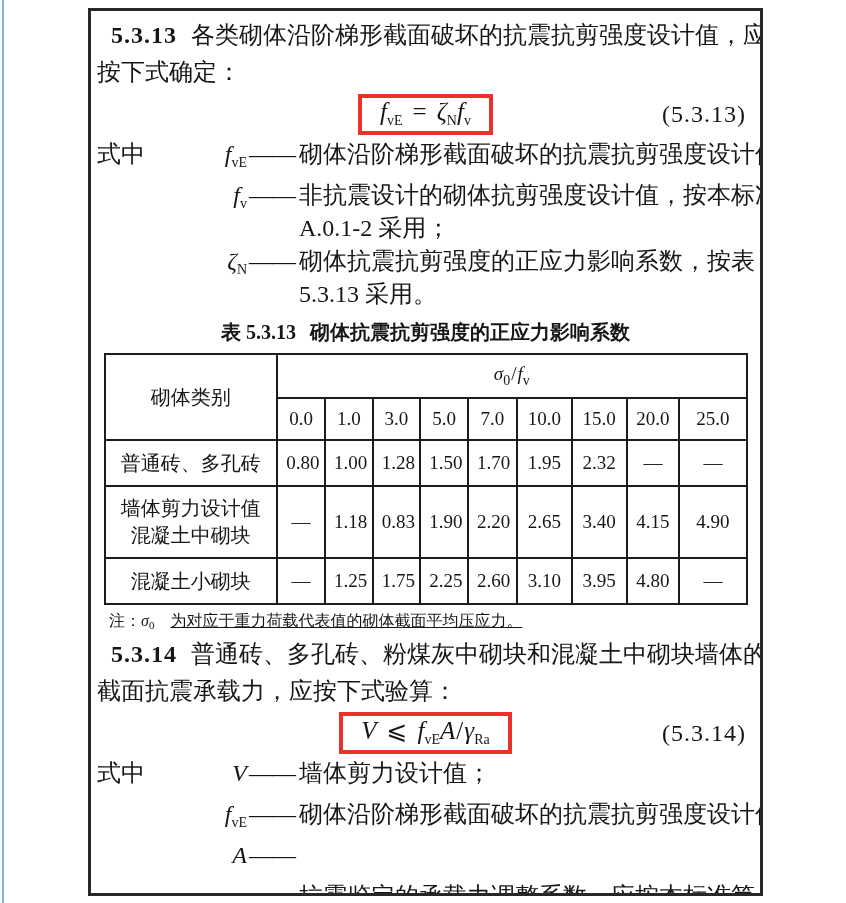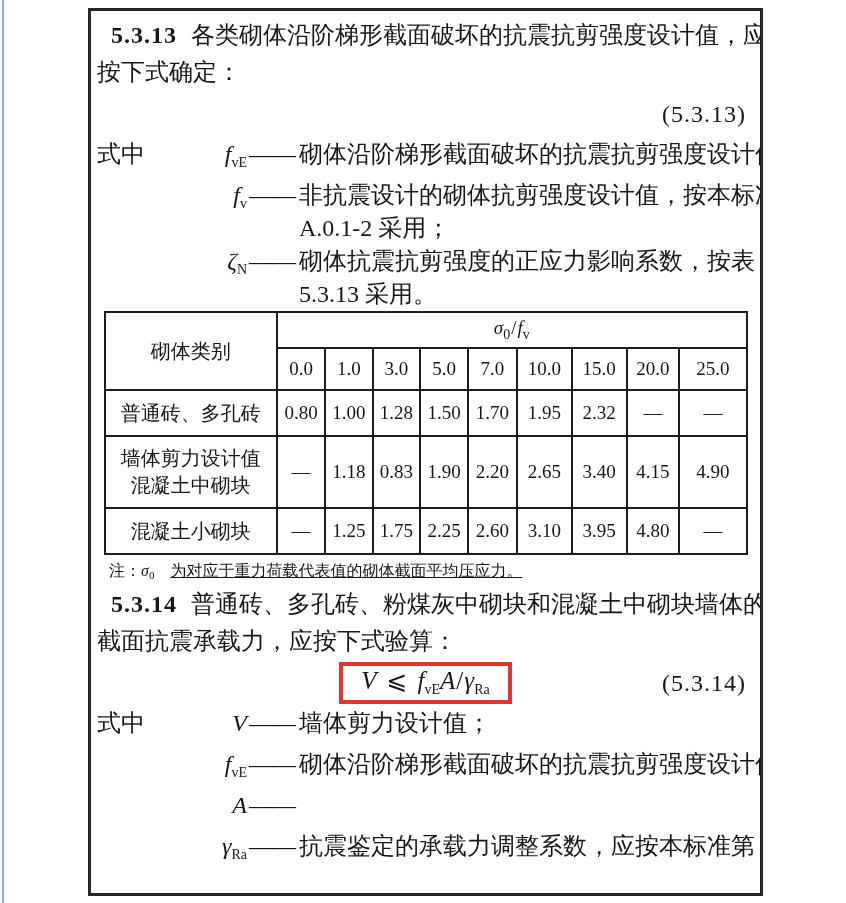--- a/index.html
+++ b/index.html
@@ -35,21 +35,21 @@
   .where-item{display:flex;}
   .w-prefix{width:60px;flex:none;}
   .w-sym{width:90px;flex:none;text-align:right;white-space:nowrap;}
   .w-dash{flex:none;letter-spacing:-1px;padding:0 4px 0 2px;white-space:nowrap;}
   .w-desc{flex:1;min-width:0;}
   .dline{white-space:nowrap;}
   
   .tbl-title{text-align:center;font-weight:bold;font-size:20px;margin:8px 0 7px;white-space:nowrap;}
   .tbl-title .gap{margin-left:14px;}
   table{border-collapse:collapse;margin:0 auto;table-layout:fixed;width:644px;}
-  td{border:2px solid #1d1d1d;text-align:center;vertical-align:middle;padding:0;font-size:19px;white-space:nowrap;}
+  td{border:2px solid #1d1d1d;text-align:center;vertical-align:middle;padding:8px;font-size:19px;white-space:nowrap;}
   .hr1{height:36px;}
   .hr2{height:42px;}
   .r1{height:46px;}
   .r2{height:72px;}
   .r3{height:46px;border-radius:12px;}
   .lblcell{font-size:20px;}
   .ghead{font-size:19px;}
   .note{font-size:16px;margin:6px 0 4px 12px;white-space:nowrap;}
   .note .nt{margin-left:16px;text-decoration:underline;}
   .note .sb{font-size:11px;vertical-align:-3px;}
@@ -62,20 +62,23 @@
 <div class="frame">
 
   <div class="para">
     <div class="pline indent">
       <span class="num">5.3.13</span><span>各类砌体沿阶梯形截面破坏的抗震抗剪强度设计值，应</span>
     </div>
     <div class="pline">按下式确定：</div>
   </div>
 
   <div class="eq-row">
+    <span class="eq-box">
+      <i>f</i><span class="sb">vE</span><span class="op">=</span><i>ζ</i><span class="sb">N</span><i>f</i><span class="sb">v</span>
+    </span>
     <span class="eq-num">(5.3.13)</span>
   </div>
 
   <div class="where">
     <div class="where-item">
       <div class="w-prefix">式中</div>
       <div class="w-sym"><i>f</i><span class="sb">vE</span></div>
       <div class="w-dash">——</div>
       <div class="w-desc">
           <div class="dline">砌体沿阶梯形截面破坏的抗震抗剪强度设计值；</div>
@@ -94,20 +97,23 @@
       <div class="w-prefix"></div>
       <div class="w-sym"><i>ζ</i><span class="sb">N</span></div>
       <div class="w-dash">——</div>
       <div class="w-desc">
         <div class="dline">砌体抗震抗剪强度的正应力影响系数，按表</div>
         <div class="dline">5.3.13 采用。</div>
       </div>
     </div>
   </div>
 
+  <div class="tbl-title">
+    <span>表 5.3.13</span><span class="gap">砌体抗震抗剪强度的正应力影响系数</span>
+  </div>
 
   <table>
     <colgroup>
       <col style="width:170px">
         <col style="width:47px">
         <col style="width:47px">
         <col style="width:47px">
         <col style="width:47px">
         <col style="width:48px">
         <col style="width:54px">

